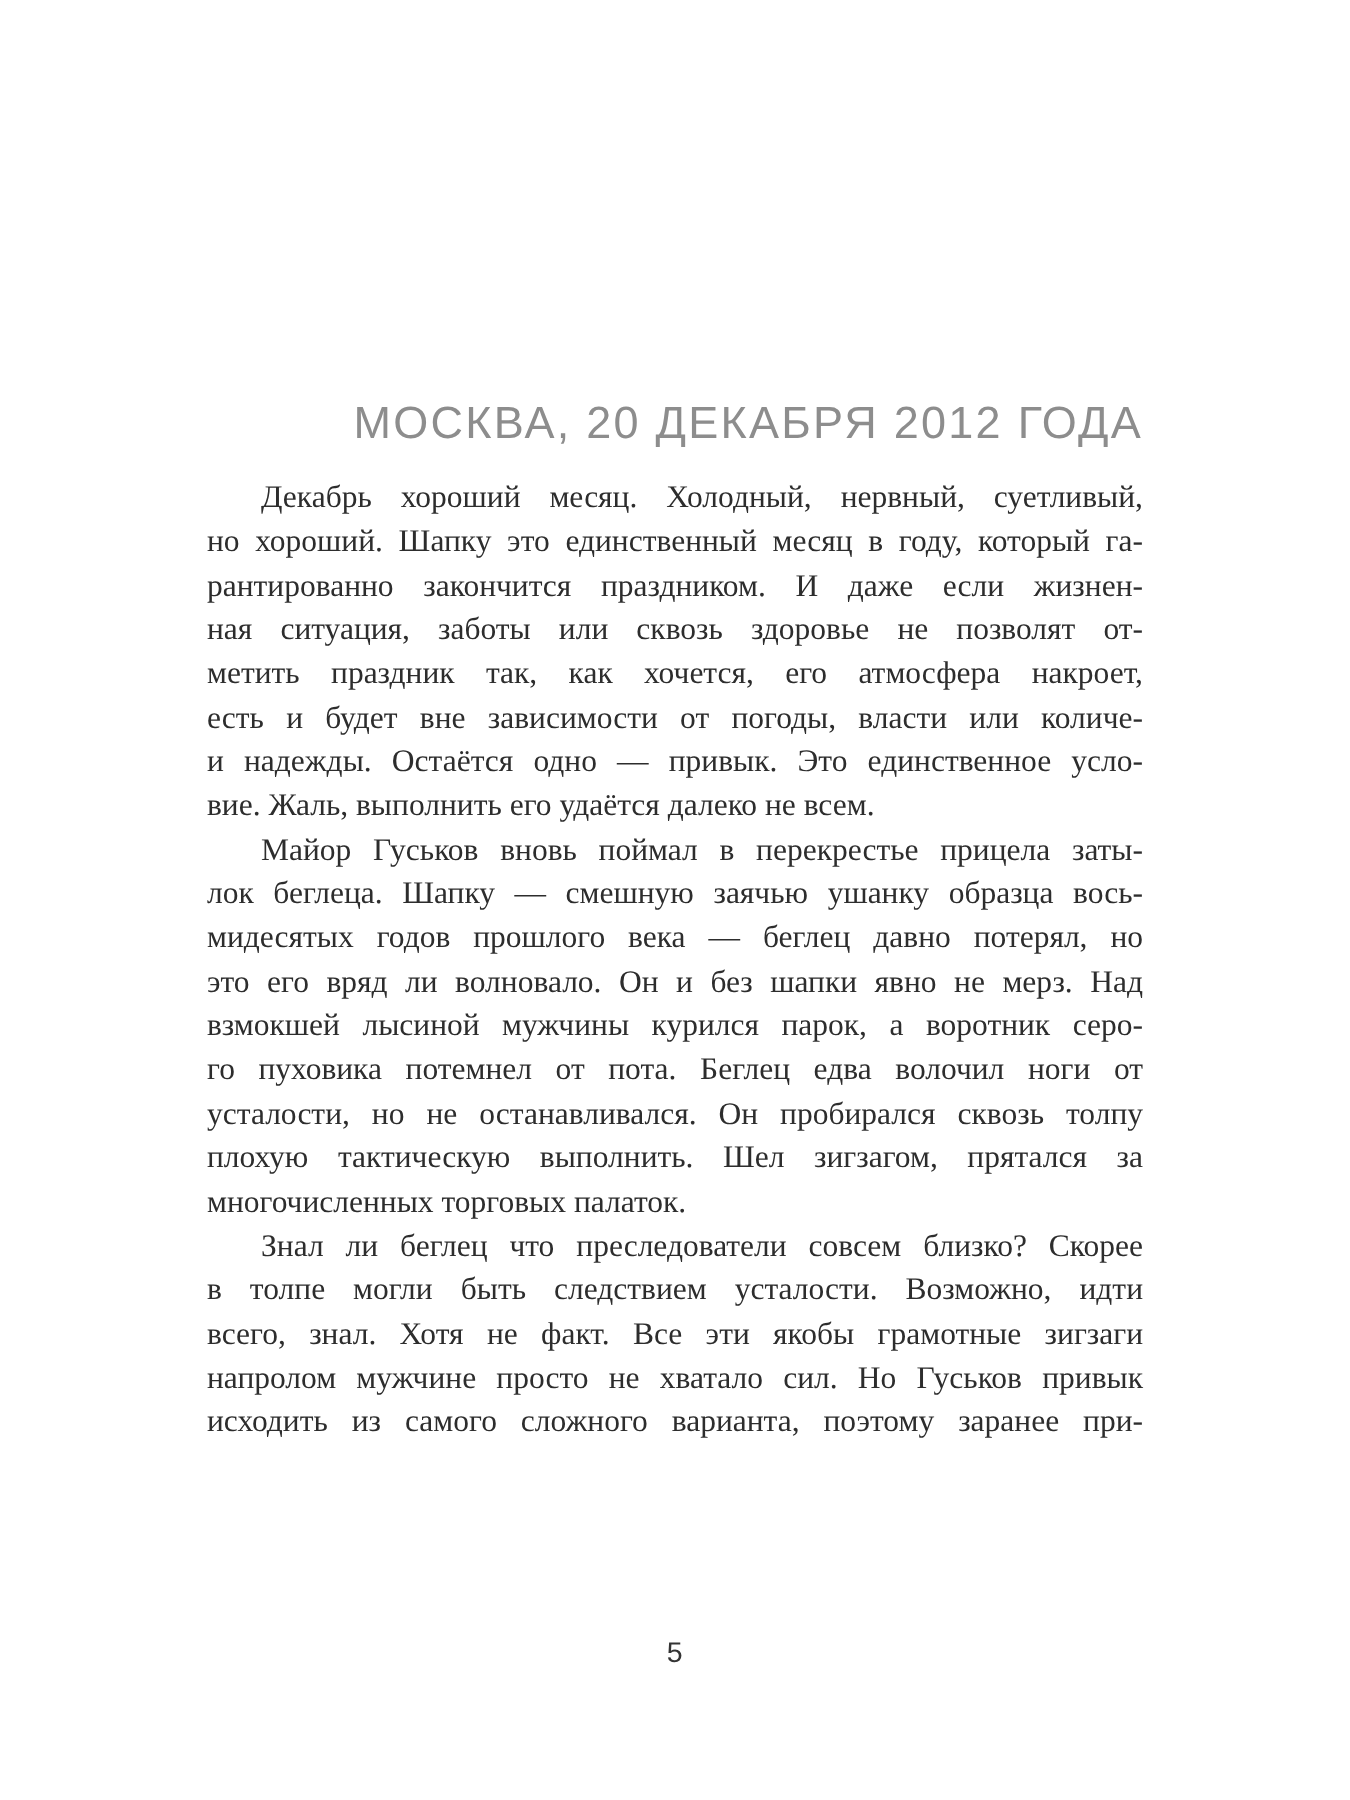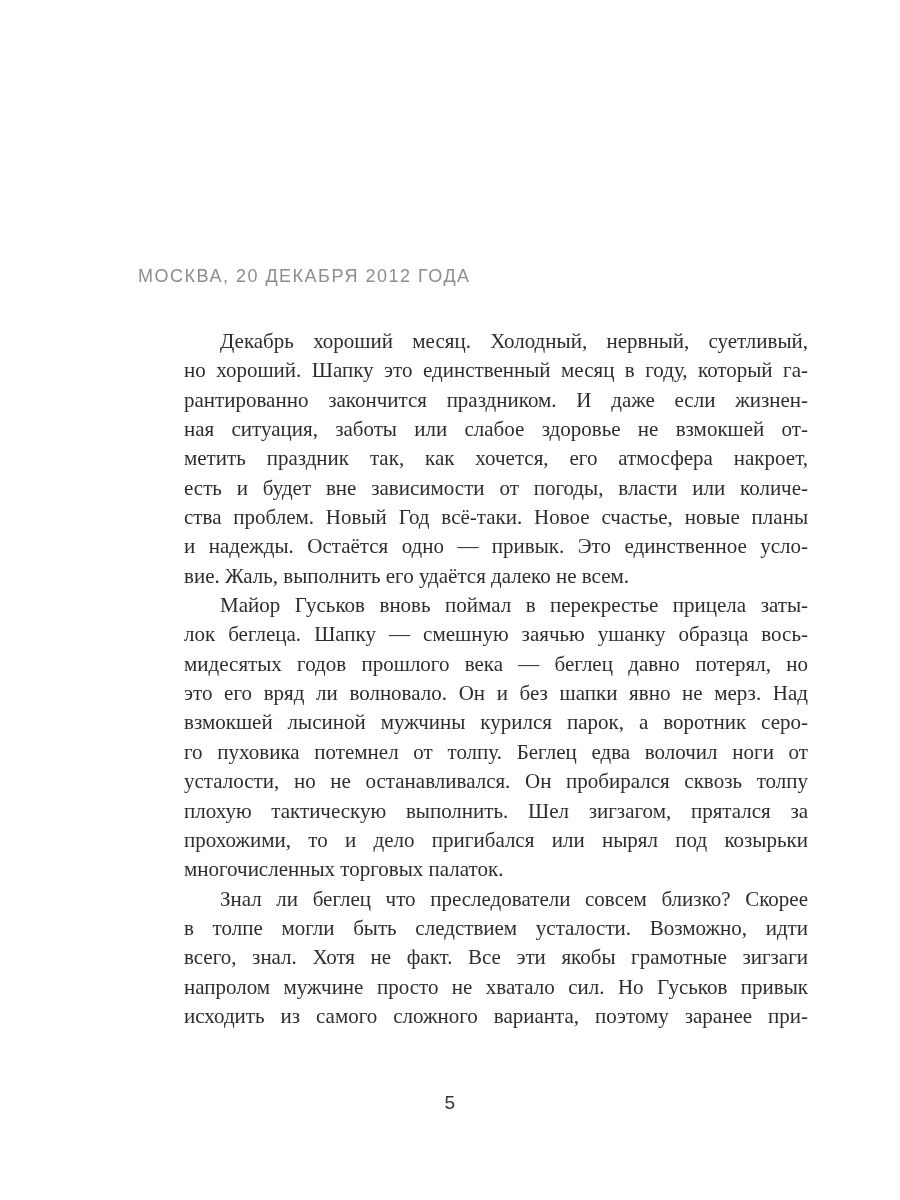--- a/index.html
+++ b/index.html
@@ -13,34 +13,34 @@
     height: 1200px;
     background: #ffffff;
     overflow: hidden;
     font-family: "Liberation Serif", serif;
   }
   .chapter-header {
     position: absolute;
     top: 266px;
     left: 138px;
     width: 624px;
+    text-align: right;
     font-family: "Liberation Sans", sans-serif;
     font-weight: 300;
-    font-size: 18px;
+    font-size: 30px;
     letter-spacing: 1.5px;
     color: #8d8d8d;
     white-space: nowrap;
   }
   .text-block {
     position: absolute;
-    top: 327px;
+    top: 317px;
     left: 138px;
     width: 624px;
     color: #2d2d2d;
-    margin-left: 46px;
   }
   .paragraph {
     margin: 0;
     padding: 0;
   }
   .line {
     font-family: "Liberation Serif", serif;
     font-size: 21px;
     line-height: 29.35px;
     height: 29.35px;
@@ -73,37 +73,35 @@
 <body>
 
 <div class="page">
   <div class="chapter-header">МОСКВА, 20 ДЕКАБРЯ 2012 ГОДА</div>
 
   <div class="text-block" id="paragraphs">
       <div class="paragraph">
         <div class="line first">Декабрь хороший месяц. Холодный, нервный, суетливый,</div>
         <div class="line">но хороший. Шапку это единственный месяц в году, который га-</div>
         <div class="line">рантированно закончится праздником. И даже если жизнен-</div>
-        <div class="line">ная ситуация, заботы или слабое здоровье не взмокшей от-</div>
+        <div class="line">ная ситуация, заботы или сквозь здоровье не позволят от-</div>
         <div class="line">метить праздник так, как хочется, его атмосфера накроет,</div>
         <div class="line">есть и будет вне зависимости от погоды, власти или количе-</div>
-        <div class="line">ства проблем. Новый Год всё-таки. Новое счастье, новые планы</div>
         <div class="line">и надежды. Остаётся одно — привык. Это единственное усло-</div>
         <div class="line lastline">вие. Жаль, выполнить его удаётся далеко не всем.</div>
       </div>
       <div class="paragraph">
         <div class="line first">Майор Гуськов вновь поймал в перекрестье прицела заты-</div>
         <div class="line">лок беглеца. Шапку — смешную заячью ушанку образца вось-</div>
         <div class="line">мидесятых годов прошлого века — беглец давно потерял, но</div>
         <div class="line">это его вряд ли волновало. Он и без шапки явно не мерз. Над</div>
         <div class="line">взмокшей лысиной мужчины курился парок, а воротник серо-</div>
-        <div class="line">го пуховика потемнел от толпу. Беглец едва волочил ноги от</div>
+        <div class="line">го пуховика потемнел от пота. Беглец едва волочил ноги от</div>
         <div class="line">усталости, но не останавливался. Он пробирался сквозь толпу</div>
         <div class="line">плохую тактическую выполнить. Шел зигзагом, прятался за</div>
-        <div class="line">прохожими, то и дело пригибался или нырял под козырьки</div>
         <div class="line lastline">многочисленных торговых палаток.</div>
       </div>
       <div class="paragraph">
         <div class="line first">Знал ли беглец что преследователи совсем близко? Скорее</div>
         <div class="line">в толпе могли быть следствием усталости. Возможно, идти</div>
         <div class="line">всего, знал. Хотя не факт. Все эти якобы грамотные зигзаги</div>
         <div class="line">напролом мужчине просто не хватало сил. Но Гуськов привык</div>
         <div class="line">исходить из самого сложного варианта, поэтому заранее при-</div>
       </div>
     </div>

